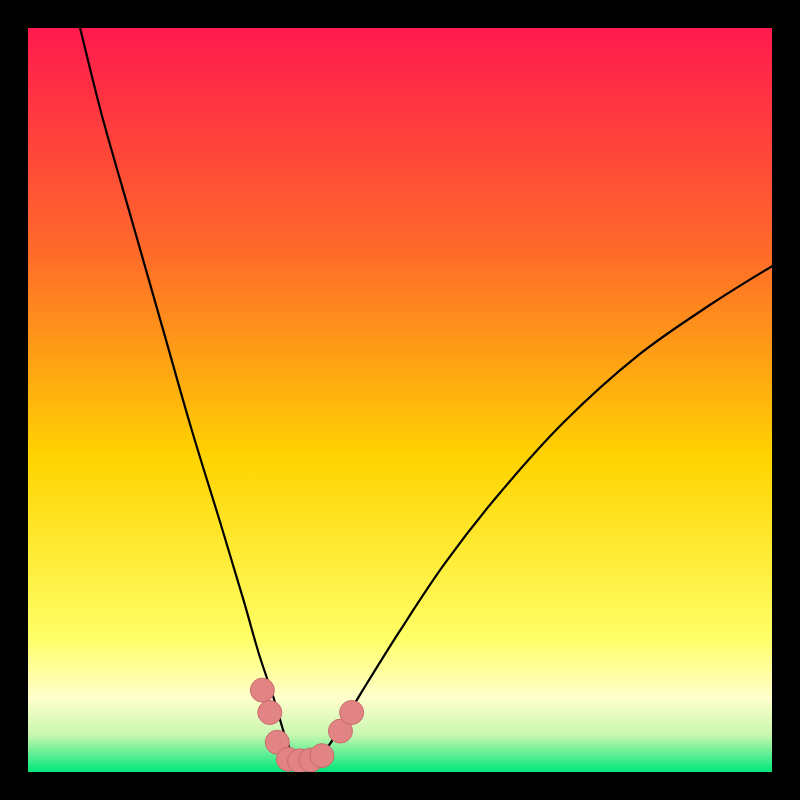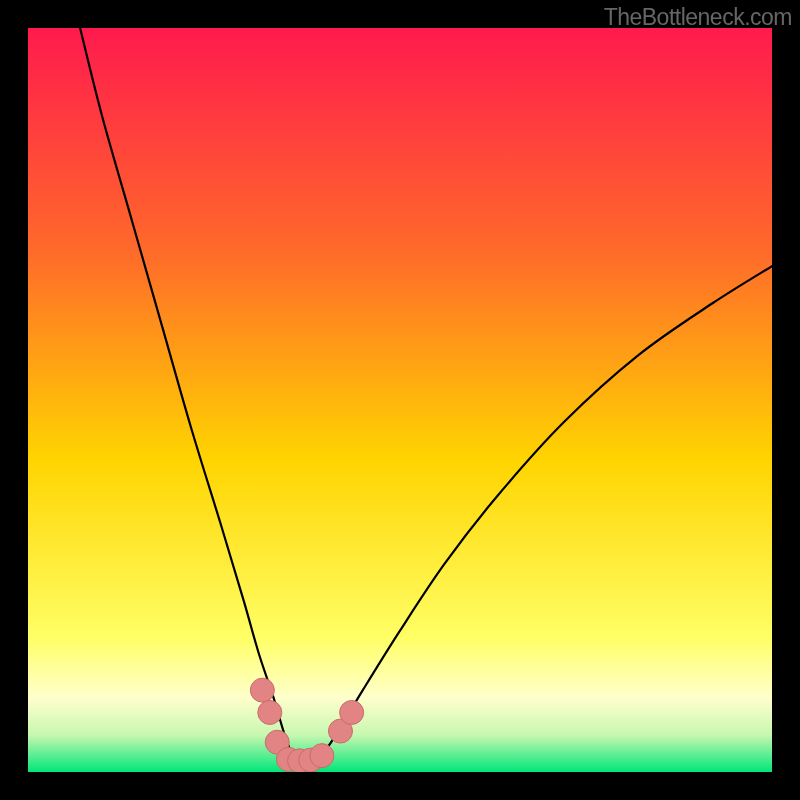--- a/index.html
+++ b/index.html
@@ -64,14 +64,13 @@
           <circle cx="260.40" cy="731.35" r="12" fill="#e38484" stroke="#c96b6b" stroke-width="1"></circle>
           <circle cx="271.56" cy="732.84" r="12" fill="#e38484" stroke="#c96b6b" stroke-width="1"></circle>
           <circle cx="282.72" cy="732.10" r="12" fill="#e38484" stroke="#c96b6b" stroke-width="1"></circle>
           <circle cx="293.88" cy="727.63" r="12" fill="#e38484" stroke="#c96b6b" stroke-width="1"></circle>
           <circle cx="312.48" cy="703.08" r="12" fill="#e38484" stroke="#c96b6b" stroke-width="1"></circle>
           <circle cx="323.64" cy="684.48" r="12" fill="#e38484" stroke="#c96b6b" stroke-width="1"></circle>
         </g>
     </svg>
   </div>
 
-  <div class="watermark">TheBottleneck.com</div>
 </div>
 
 </body></html>

